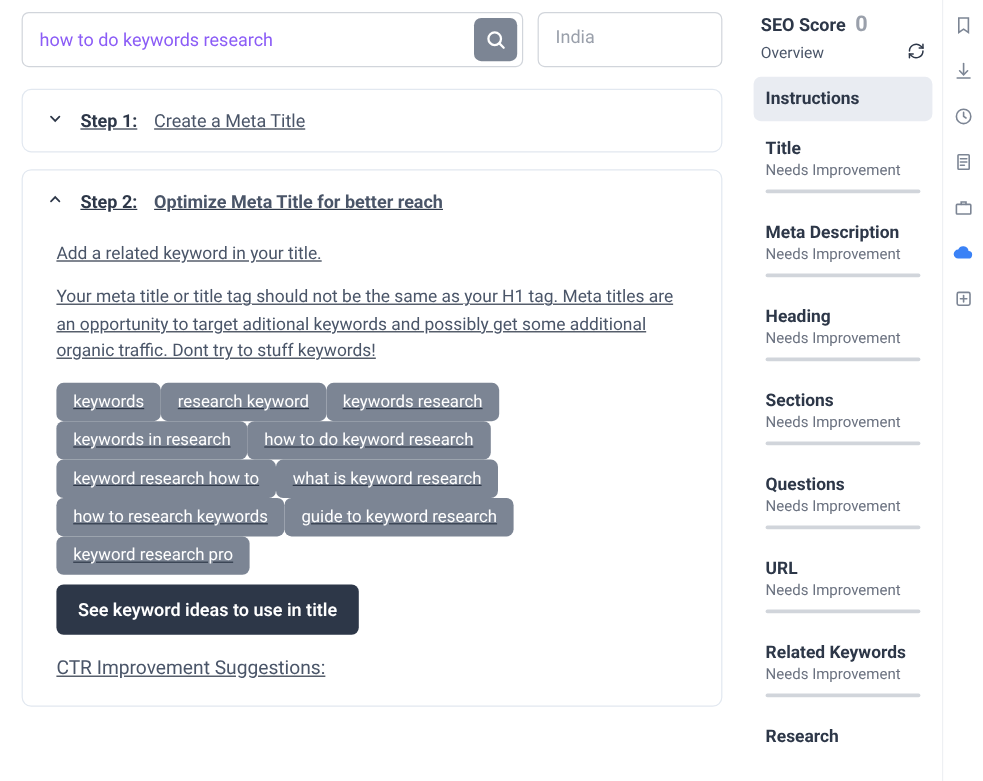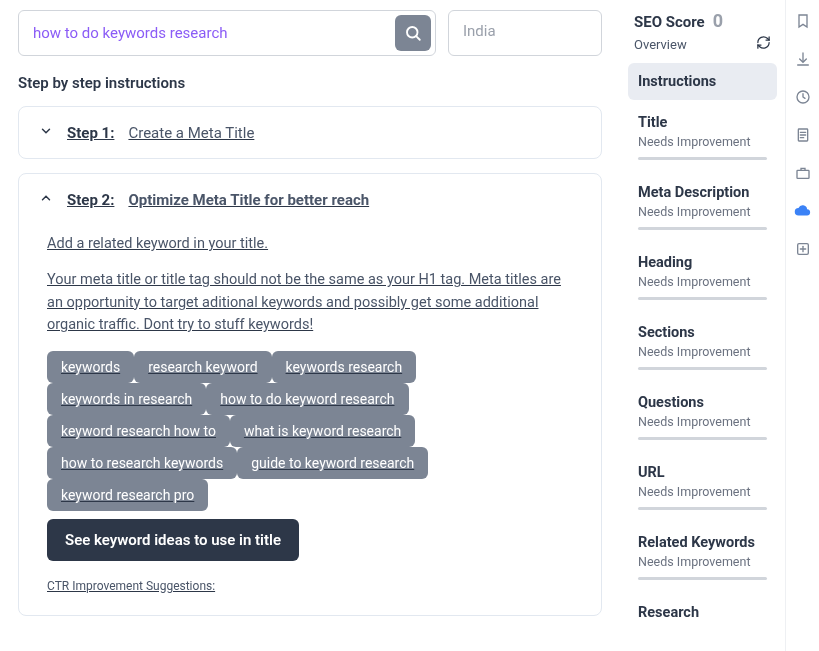--- a/index.html
+++ b/index.html
@@ -21,21 +21,21 @@
 .chev svg { stroke: #2d3748; }
 .step-label { font-weight: 700; font-size: 15px; }
 .step-title { font-size: 15px; color: #4a5568; }
 .closed .step-title { font-weight: 400; text-align: center; }
 .open .step-label, .open .step-title { font-weight: 700; }
 .acc-body { padding: 0 28px 22px 28px; }
 .acc-body p { font-size: 14.5px; color: #4a5568; line-height: 1.55; margin: 8px 0 14px 0; }
 .chips { display: flex; flex-wrap: wrap; margin-bottom: 8px; }
 .chip { background: #7c8594; color: #fff; border-radius: 6px; padding: 8px 14px; font-size: 14px; cursor: pointer; }
 .cta { background: #2d3748; color: #fff; border: none; border-radius: 6px; padding: 12px 18px; font-size: 15px; font-weight: 600; cursor: pointer; margin-bottom: 18px; }
-.subnote { font-size: 12px; color: #4a5568; }
+.subnote { font-size: 16px; color: #4a5568; }
 
 .sidebar { width: 165px; padding: 10px 8px 10px 8px; overflow-y: auto; }
 .score-row { display: flex; align-items: baseline; gap: 8px; padding: 0 6px; }
 .score-row .lbl { font-weight: 700; font-size: 15px; }
 .score-row .val { font-weight: 700; font-size: 18px; color: #9aa0ab; }
 .overview-row { display: flex; align-items: center; justify-content: space-between; padding: 4px 6px 10px 6px; font-size: 13px; color: #4a5568; }
 .refresh svg { stroke: #2d3748; }
 .sb-item { padding: 10px 10px; border-radius: 6px; margin-bottom: 4px; }
 .sb-item.active { background: #e9ecf2; }
 .sb-item .t { font-weight: 700; font-size: 14.5px; color: #2d3748; }
@@ -64,21 +64,20 @@
             <circle cx="11" cy="11" r="7"></circle>
             <line x1="21" y1="21" x2="16.5" y2="16.5"></line>
           </svg>
       </button>
     </div>
     <div class="country-wrap">
       <input type="text" value="India" style="">
     </div>
   </div>
 
-  <div class="subhead">Step by step instructions</div>
 
   <div class="accordion closed">
     <div class="acc-head">
       <span class="chev">
         <svg width="14" height="14" viewBox="0 0 24 24" fill="none" stroke-width="2.5" stroke-linecap="round">
             <polyline points="6 9 12 15 18 9"></polyline>
           </svg>
       </span>
       <span class="step-label">Step 1:</span>
       <span class="step-title">Create a Meta Title</span>

